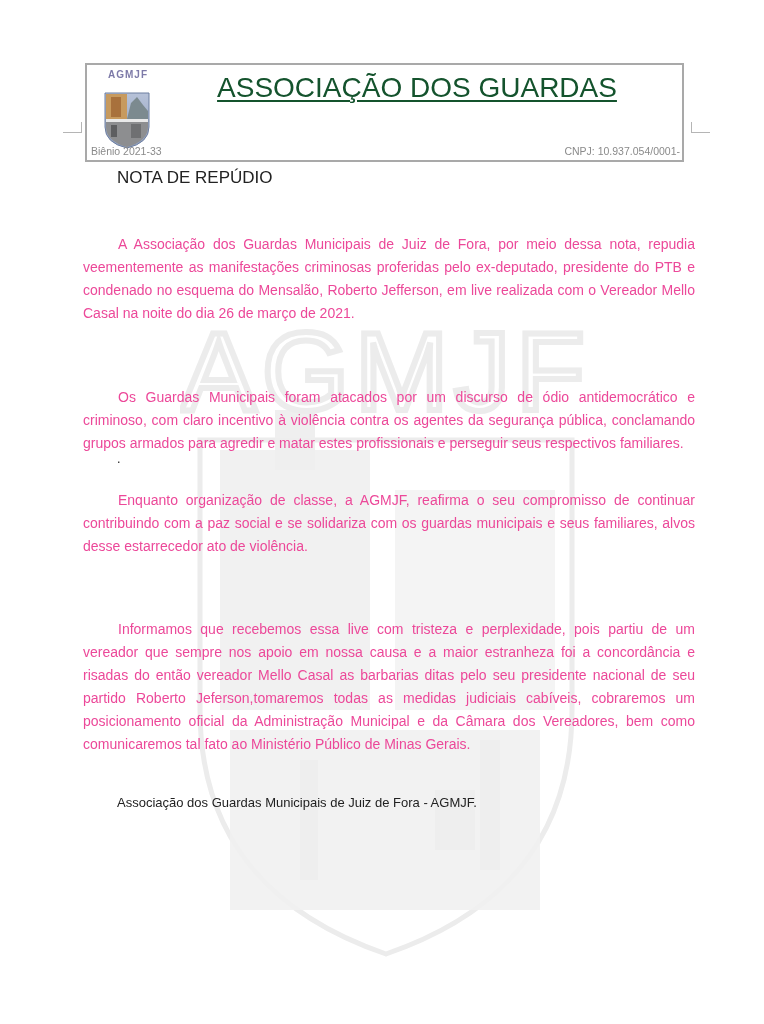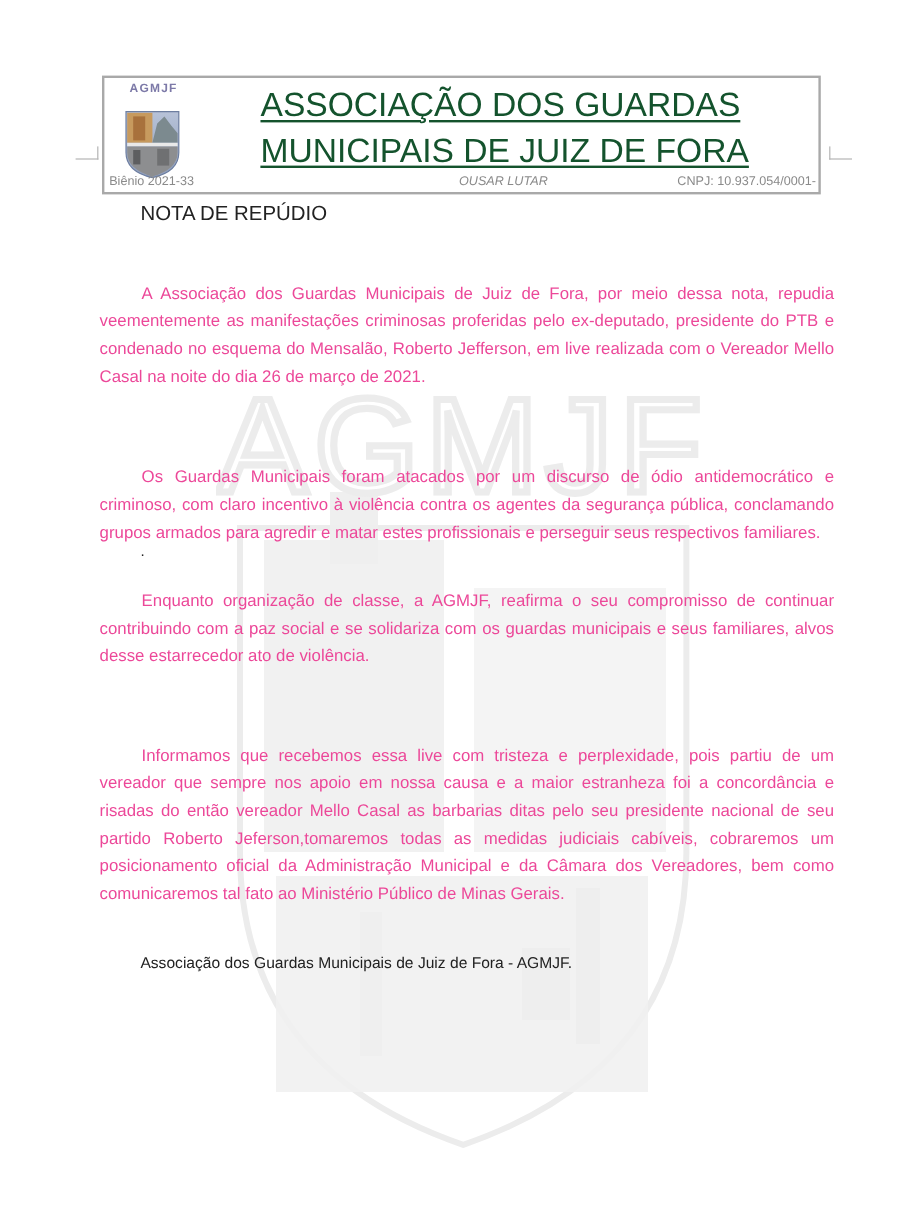--- a/index.html
+++ b/index.html
@@ -164,25 +164,23 @@
       <path d="M30 50 L34 34 L40 28 L46 36 L51 42 L51 50 Z" fill="#7c8a8f"></path>
       <rect x="9" y="50" width="42" height="3" fill="#e9e9e9"></rect>
       <path d="M9 53 L51 53 L51 58 Q51 72 30 78 Q9 72 9 58 Z" fill="#8d8e90"></path>
       <rect x="14" y="56" width="6" height="12" fill="#5d5e60"></rect>
       <rect x="34" y="55" width="10" height="14" fill="#6f7072"></rect>
     </svg>
     <div class="logo-text">AGMJF</div>
   </div>
 
   <div class="title title-line1">ASSOCIAÇÃO DOS GUARDAS</div>
-  <div class="title title-line2">MUNICIPAIS DE JUIZ DE FORA</div>
 
   <div class="header-footer">
     <span class="bienio">Biênio 2021-33</span>
-    <span class="motto">OUSAR LUTAR</span>
     <span class="cnpj">CNPJ: 10.937.054/0001-</span>
   </div>
 </div>
 
 <div class="doc-heading">NOTA DE REPÚDIO</div>
 
 <div class="para-block pb1">A Associação dos Guardas Municipais de Juiz de Fora, por meio dessa nota, repudia veementemente as manifestações criminosas proferidas pelo ex-deputado, presidente do PTB e condenado no esquema do Mensalão, Roberto Jefferson, em live realizada com o Vereador Mello Casal na noite do dia 26 de março de 2021.</div>
 <div class="para-block pb2">Os Guardas Municipais foram atacados por um discurso de ódio antidemocrático e criminoso, com claro incentivo à violência contra os agentes da segurança pública, conclamando grupos armados para agredir e matar estes profissionais e perseguir seus respectivos familiares.</div>
 <div class="p-dot">.</div>
 <div class="para-block pb3">Enquanto organização de classe, a AGMJF, reafirma o seu  compromisso de continuar contribuindo com a paz social e se solidariza com os guardas municipais e seus familiares, alvos desse estarrecedor ato de violência.</div>

